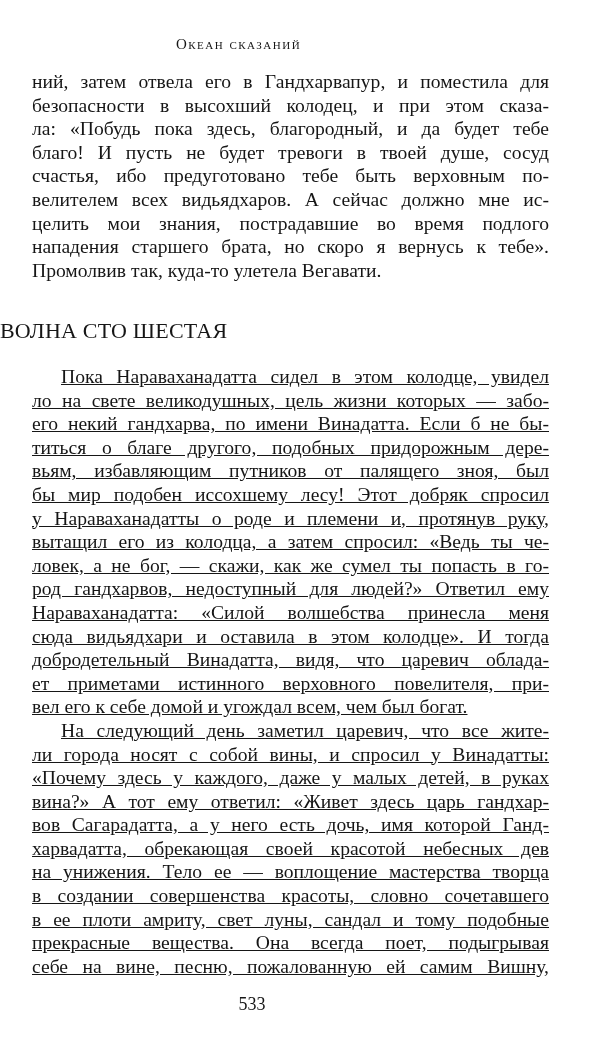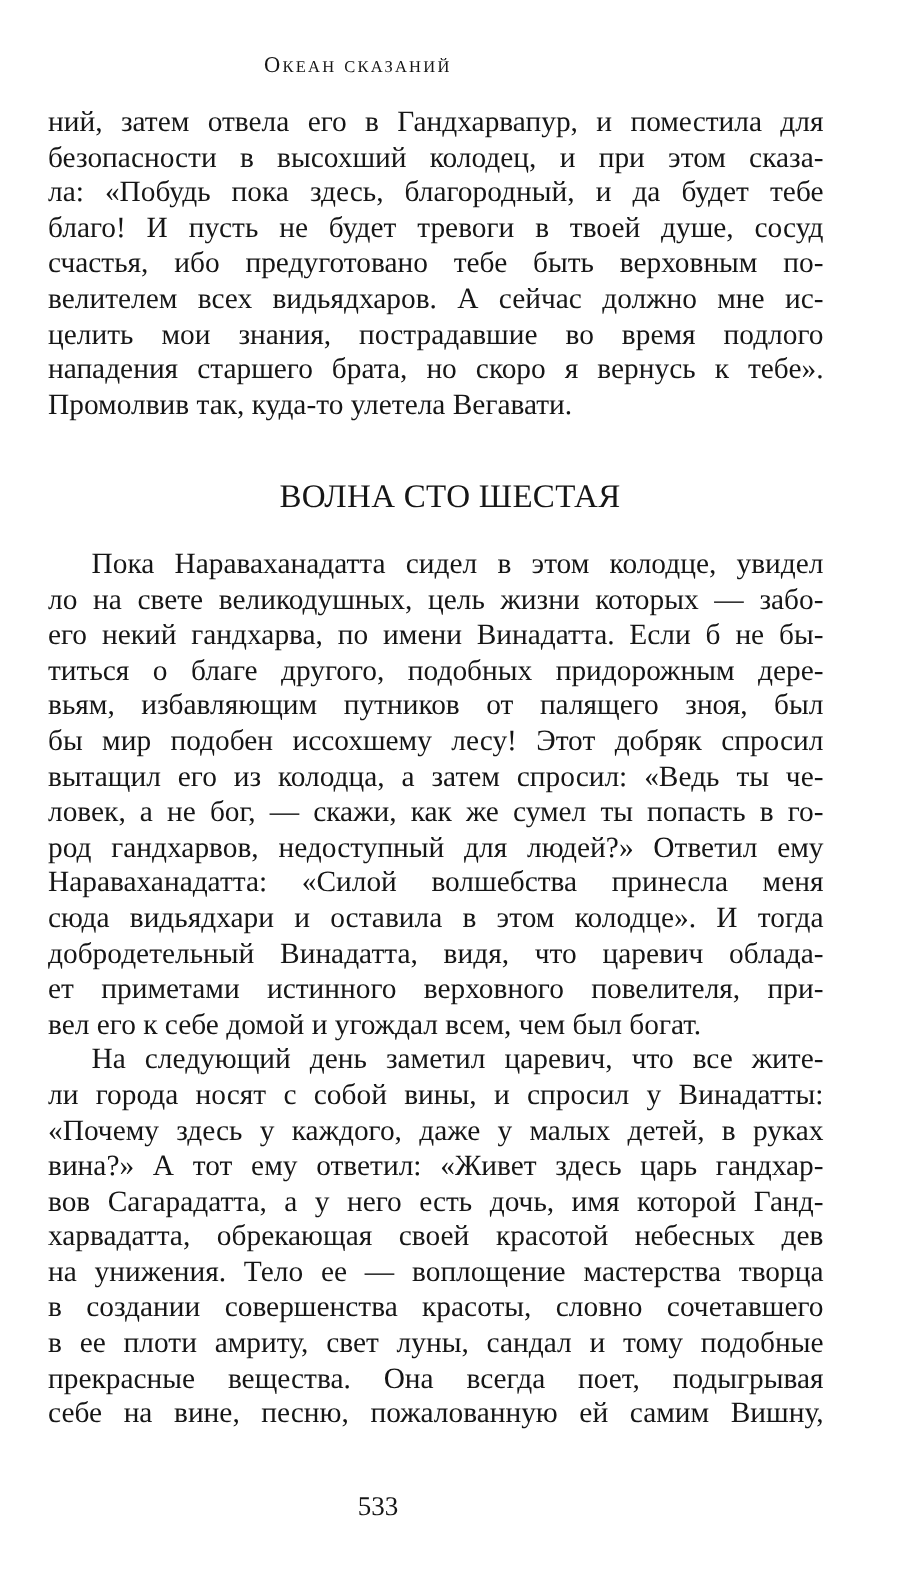--- a/index.html
+++ b/index.html
@@ -5,23 +5,23 @@
   html, body { margin: 0; padding: 0; background: #ffffff; }
   body { width: 600px; height: 1053px; position: relative; overflow: hidden;
          font-family: "Liberation Serif", "DejaVu Serif", serif; color: #161616; }
   .running-head { position: absolute; top: 36px; left: 0; width: 477px; text-align: center;
          font-size: 15px; letter-spacing: 1.5px; font-variant: small-caps; }
   .textblock { position: absolute; left: 32px; width: 517px; font-size: 19.6px; line-height: 23.6px; }
   .line { display: block; white-space: nowrap; text-align: justify; text-align-last: justify; height: 23.6px; }
   .line.last { text-align-last: left; }
   .line.indent { padding-left: 29px; }
   #block1 { top: 70px; }
-  .chapter-heading { position: absolute; top: 318px; left: 0; width: 600px; text-align: center;
+  .chapter-heading { position: absolute; top: 318px; left: 0; width: 600px; text-align: left;
          font-size: 22px; letter-spacing: 0.2px; }
-  #block2 { top: 365px; }
+  #block2 { top: 365px; text-decoration: underline; }
   .page-number { position: absolute; top: 994px; left: 0; width: 504px; text-align: center;
          font-size: 18px; }
 </style>
 </head>
 <body>
 
 <div class="running-head">Океан сказаний</div>
 
 <div class="textblock" id="block1">
   <span class="line">ний, затем отвела его в Гандхарвапур, и поместила для</span>
@@ -37,20 +37,21 @@
 
 <div class="chapter-heading">ВОЛНА СТО ШЕСТАЯ</div>
 
 <div class="textblock" id="block2">
   <span class="line indent">Пока Нараваханадатта сидел в этом колодце, увидел</span>
   <span class="line">ло на свете великодушных, цель жизни которых — забо-</span>
   <span class="line">его некий гандхарва, по имени Винадатта. Если б не бы-</span>
   <span class="line">титься о благе другого, подобных придорожным дере-</span>
   <span class="line">вьям, избавляющим путников от палящего зноя, был</span>
   <span class="line">бы мир подобен иссохшему лесу! Этот добряк спросил</span>
+  <span class="line">у Нараваханадатты о роде и племени и, протянув руку,</span>
   <span class="line">вытащил его из колодца, а затем спросил: «Ведь ты че-</span>
   <span class="line">ловек, а не бог, — скажи, как же сумел ты попасть в го-</span>
   <span class="line">род гандхарвов, недоступный для людей?» Ответил ему</span>
   <span class="line">Нараваханадатта: «Силой волшебства принесла меня</span>
   <span class="line">сюда видьядхари и оставила в этом колодце». И тогда</span>
   <span class="line">добродетельный Винадатта, видя, что царевич облада-</span>
   <span class="line">ет приметами истинного верховного повелителя, при-</span>
   <span class="line last">вел его к себе домой и угождал всем, чем был богат.</span>
   <span class="line indent">На следующий день заметил царевич, что все жите-</span>
   <span class="line">ли города носят с собой вины, и спросил у Винадатты:</span>

